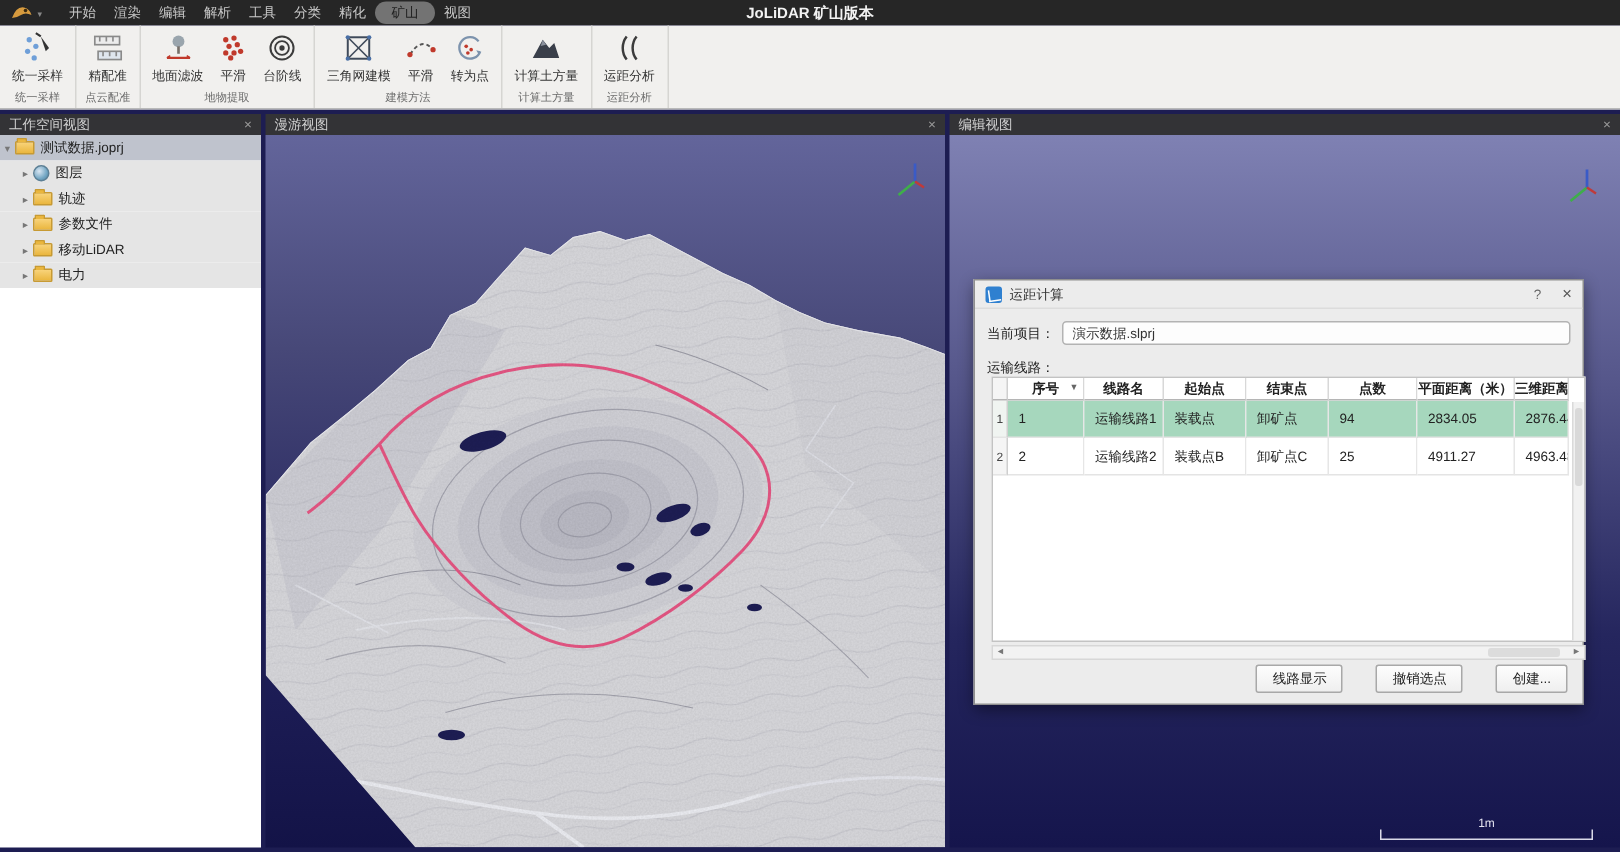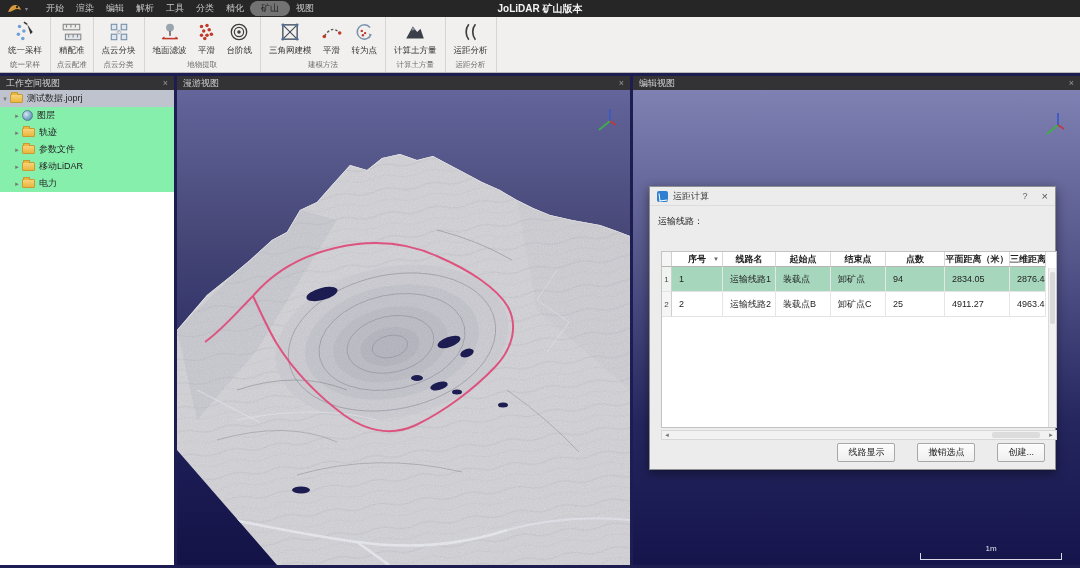--- a/index.html
+++ b/index.html
@@ -28,21 +28,21 @@
   
   .panel { position:absolute; top:76px; height:489px; }
   .panel-header { height:14px; background:#333336; color:#d2d2d2; font-size:9px; display:flex; align-items:center; padding:0 6px; }
   .panel-close { margin-left:auto; color:#999; font-size:9px; line-height:9px; cursor:default; }
   .panel-body { position:absolute; left:0; right:0; top:14px; bottom:0; }
 
   .ws-panel { left:0; width:174px; }
   .ws-body { background:#ffffff; overflow:hidden; }
   .tree-row { height:17px; display:flex; align-items:center; font-size:9px; color:#222; white-space:nowrap; }
   .tree-root { background:#bfc3cd; }
-  .tree-child { background:#86efac; padding-left:12px; }
+  .tree-child { background:#e5e5e5; padding-left:12px; }
   .tw { width:10px; text-align:center; color:#777; font-size:7px; flex:0 0 auto; }
   .folder-ic { width:13px; height:9px; background:linear-gradient(#f8d37a,#eab63e); border:1px solid #c79a33; border-radius:1px; position:relative; margin-right:4px; flex:0 0 auto; }
   .folder-ic::before { content:""; position:absolute; left:0; top:-3px; width:5px; height:2px; background:#eab63e; border:1px solid #c79a33; border-bottom:none; border-radius:1px 1px 0 0; }
   .globe-ic { width:11px; height:11px; border-radius:50%; background:radial-gradient(circle at 35% 35%, #d9e6f2, #74a7c4 60%, #4d7d9b); border:1px solid #5b7f95; margin-right:4px; flex:0 0 auto; }
 
   .roam-panel { left:177px; width:453px; }
   .edit-panel { left:633px; width:447px; }
   .view3d { position:absolute; left:0; right:0; top:14px; bottom:0; overflow:hidden; }
   .roam-view { background:linear-gradient(180deg,#63659b 0%, #474878 30%, #20205a 70%, #131347 100%); }
   .edit-view { background:linear-gradient(180deg,#7f81b3 0%, #55568a 35%, #25265e 70%, #15154c 100%); }
@@ -148,38 +148,20 @@
               <line x1="11" y1="12" x2="11" y2="15" stroke="#8a8a8a"></line>
               <line x1="15" y1="12" x2="15" y2="15" stroke="#8a8a8a"></line>
             </svg>
         </span>
         <span class="rbtn-label">精配准</span>
       </div>
     </div>
     <div class="rgroup-label">点云配准</div>
   </div>
 
-  <div class="rgroup">
-    <div class="rbtn-row">
-      <div class="rbtn">
-        <span class="ricon">
-          <svg width="22" height="22" viewBox="0 0 20 20">
-              <rect x="3" y="3" width="5" height="5" fill="#dce6f0" stroke="#7a8fa8"></rect>
-              <rect x="12" y="3" width="5" height="5" fill="#dce6f0" stroke="#7a8fa8"></rect>
-              <rect x="3" y="12" width="5" height="5" fill="#dce6f0" stroke="#7a8fa8"></rect>
-              <rect x="12" y="12" width="5" height="5" fill="#dce6f0" stroke="#7a8fa8"></rect>
-              <line x1="8" y1="10" x2="12" y2="10" stroke="#7a8fa8" stroke-dasharray="1.5,1.5"></line>
-              <line x1="10" y1="8" x2="10" y2="12" stroke="#7a8fa8" stroke-dasharray="1.5,1.5"></line>
-            </svg>
-        </span>
-        <span class="rbtn-label">点云分块</span>
-      </div>
-    </div>
-    <div class="rgroup-label">点云分类</div>
-  </div>
 
   <div class="rgroup">
     <div class="rbtn-row">
       <div class="rbtn">
         <span class="ricon">
           <svg width="22" height="22" viewBox="0 0 20 20">
               <circle cx="10" cy="6" r="3.6" fill="#9aa5ad"></circle>
               <rect x="9.2" y="9" width="1.6" height="4.5" fill="#77706a"></rect>
               <line x1="3" y1="16" x2="17" y2="16" stroke="#c0392b" stroke-width="1.4"></line>
               <path d="M3,16 l2,-1.4 M17,16 l-2,-1.4" stroke="#c0392b" stroke-width="1"></path>
@@ -424,20 +406,24 @@
     </div>
 
     <div class="dialog">
       <div class="dlg-titlebar">
         <span class="dlg-icon"></span>
         <span class="dlg-title">运距计算</span>
         <span class="dlg-help">?</span>
         <span class="dlg-close">×</span>
       </div>
 
+      <div class="dlg-project">
+        <span class="dlg-project-label">当前项目：</span>
+        <input class="dlg-input" readonly="" value="演示数据.slprj" style="">
+      </div>
 
       <div class="dlg-table-label">运输线路：</div>
 
       <div class="tbl-wrap">
         <div class="tbl-grid">
           <div class="th rowhdr"></div>
           <div class="th"><span>序号</span><span class="sort-ind">▼</span></div>
           <div class="th">线路名</div>
           <div class="th">起始点</div>
           <div class="th">结束点</div>

